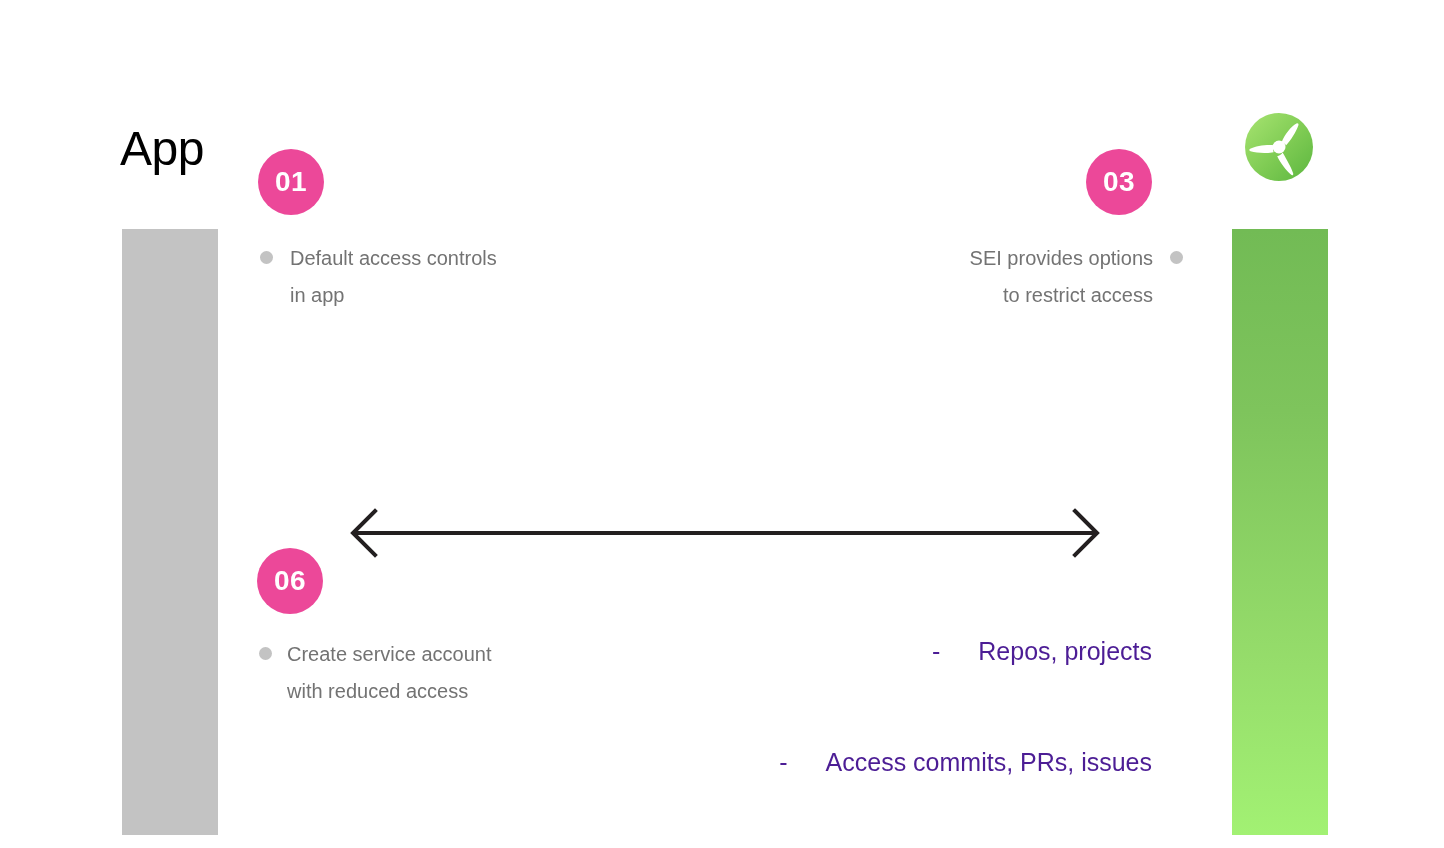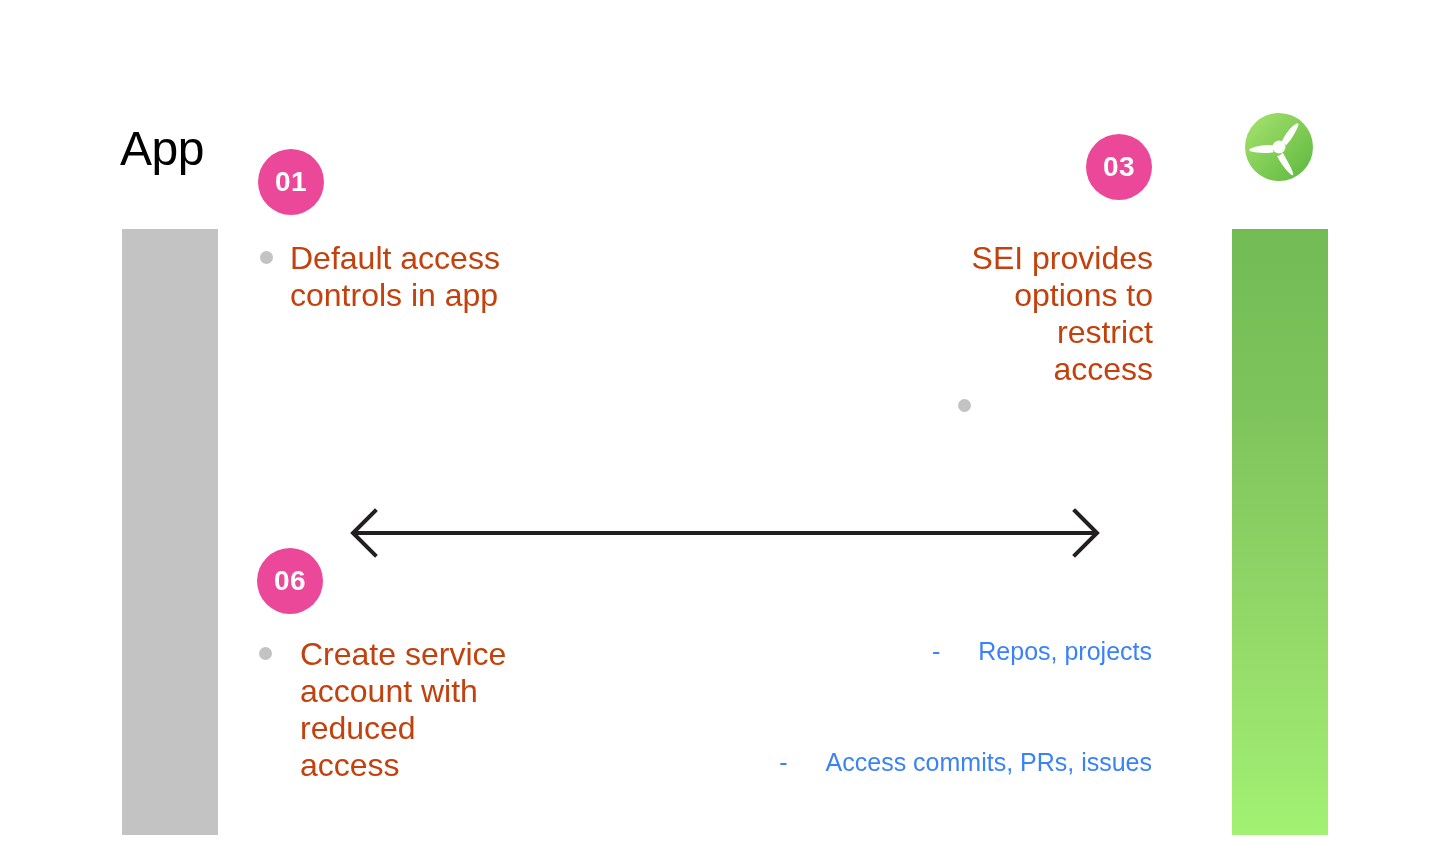--- a/index.html
+++ b/index.html
@@ -58,49 +58,49 @@
     color: #ffffff;
     font-size: 28px;
     font-weight: bold;
     display: flex;
     align-items: center;
     justify-content: center;
     letter-spacing: 0.5px;
   }
   .badge-01 { left: 258px; top: 149px; }
   .badge-02 { left: 257px; top: 548px; }
-  .badge-03 { left: 1086px; top: 134px; }
+  .badge-03 { left: 1086px; top: 149px; }
 
   
   .bullet-block {
     position: absolute;
     display: flex;
     align-items: flex-start;
   }
   .bullet-dot {
     width: 13px;
     height: 13px;
     border-radius: 50%;
     background: #c3c3c3;
     flex: 0 0 auto;
     margin-top: 11px;
   }
   .bullet-text {
-    font-size: 32px;
+    font-size: 20px;
     line-height: 37px;
-    color: #c2410c;
+    color: #737373;
   }
 
   .block-01 { left: 260px; top: 240px; }
   .block-01 .bullet-text { margin-left: 17px; text-align: left; width: 210px; }
 
   .block-02 { left: 259px; top: 636px; }
-  .block-02 .bullet-text { margin-left: 28px; text-align: left; width: 210px; }
-
-  .block-03 { left: 958px; top: 240px; flex-direction: column; }
+  .block-02 .bullet-text { margin-left: 15px; text-align: left; width: 210px; }
+
+  .block-03 { left: 958px; top: 240px; flex-direction: row; }
   .block-03 .bullet-text { text-align: right; width: 195px; margin-right: 17px; }
   .block-03 .bullet-dot { order: 2; }
 
   
   .arrow-wrap {
     position: absolute;
     left: 345px;
     top: 500px;
     width: 760px;
     height: 66px;
@@ -117,21 +117,21 @@
   .limit-heading {
     font-size: 22px;
     line-height: 32px;
     font-weight: bold;
     color: #7b7b7b;
     margin-bottom: 3px;
   }
   .limit-row {
     font-size: 25px;
     line-height: 37px;
-    color: #3b82f6;
+    color: #4c1d95;
     white-space: pre;
   }
   .limit-dash { display: inline; }
   .limit-gap { display: inline-block; width: 38px; }
 
   
   .logo {
     position: absolute;
     left: 1244px;
     top: 112px;

